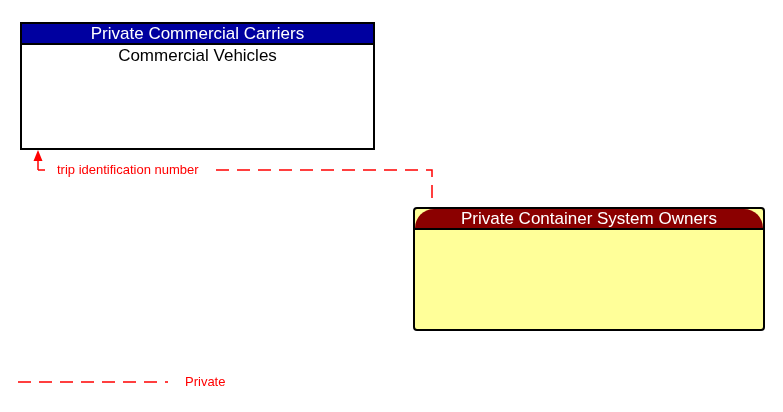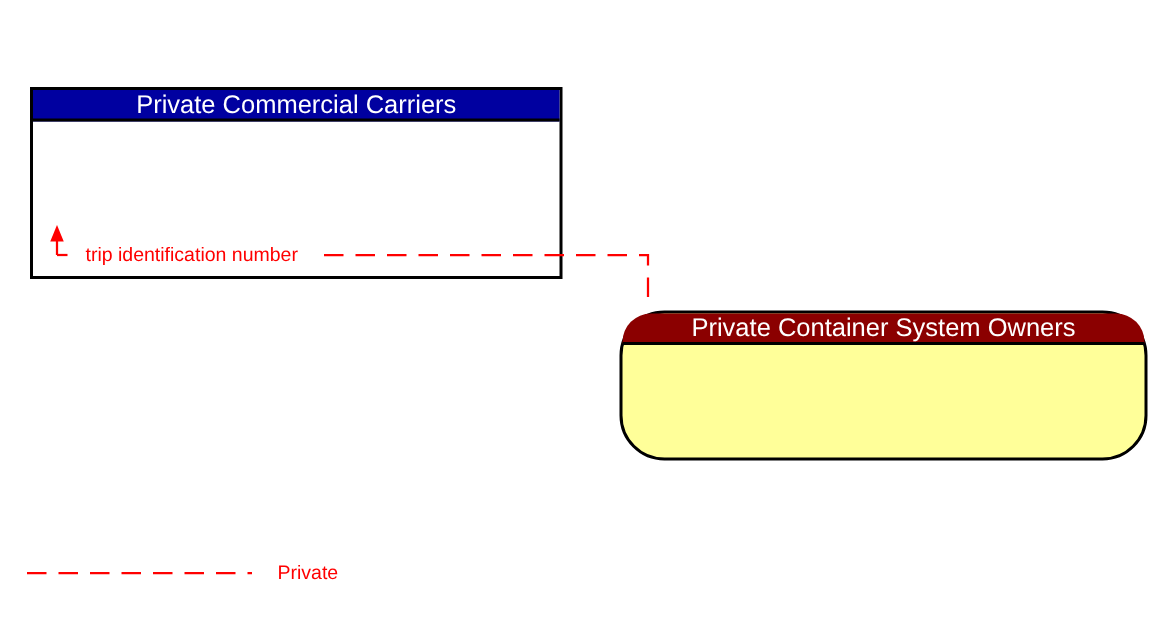--- a/index.html
+++ b/index.html
@@ -36,27 +36,26 @@
   .entity-title{
     font-size:17px;
     line-height:20px;
     padding-top:1px;
     color:#000000;
     white-space:nowrap;
   }
   #entity-commercial-vehicles{
     left:20px;top:22px;width:355px;height:128px;
     background:#FFFFFF;
-    margin-top:36px;
   }
   #entity-commercial-vehicles .entity-header{background:var(--header-blue);}
   #entity-freight-shipping{
-    left:413px;top:207px;width:352px;height:100px;
+    left:413px;top:207px;width:352px;height:124px;
     background:var(--body-yellow);
-    border-radius:30px;
+    border-radius:4px;
   }
   #entity-freight-shipping .entity-header{
     background:var(--header-maroon);
     border-radius:19px 19px 0 0;
   }
   svg.overlay{
     position:absolute;left:0;top:0;width:783px;height:412px;
     pointer-events:none;
   }
   .flow-stroke{stroke:var(--flow-red);stroke-width:1.5;fill:none;}
@@ -72,20 +71,21 @@
   #flow-label{left:57px;top:162px;}
   #legend-label{left:185px;top:374px;}
 </style>
 </head>
 <body>
 
 <div class="canvas">
 
   <div class="entity" id="entity-commercial-vehicles">
     <div class="entity-header">Private Commercial Carriers</div>
+    <div class="entity-title">Commercial Vehicles</div>
   </div>
 
   <div class="entity" id="entity-freight-shipping">
     <div class="entity-header">Private Container System Owners</div>
   </div>
 
   <svg class="overlay" viewBox="0 0 783 412">
 
     <polygon class="flow-fill" points="38,150 33.5,161 42.5,161"></polygon>
     <line class="flow-stroke" x1="38" y1="159" x2="38" y2="170"></line>

